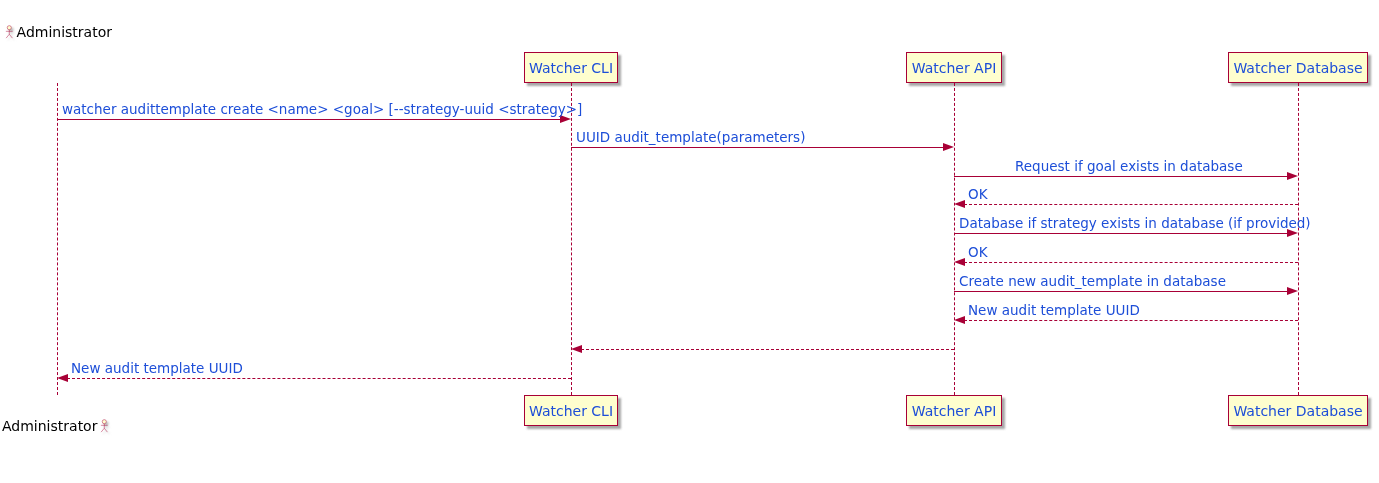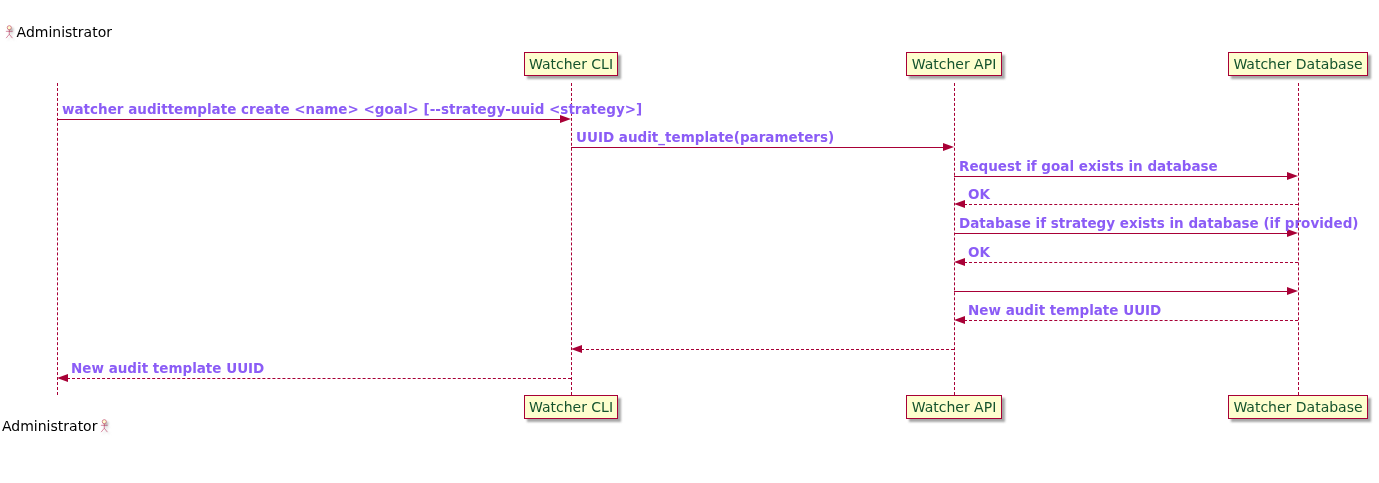--- a/index.html
+++ b/index.html
@@ -10,46 +10,46 @@
   #canvas{position:relative;width:1379px;height:483px;}
 
   
   .lifeline{
     position:absolute;top:83px;height:312px;width:0;
     border-left:1px dashed #A80036;
   }
 
   
   .pbox{
-    position:absolute;height:24px;box-sizing:border-box;
+    position:absolute;height:31px;box-sizing:border-box;
     background:#FEFECE;border:1.7px solid #A80036;
     box-shadow:2.5px 2.5px 2px rgba(60,60,60,0.45);
     display:flex;align-items:center;justify-content:center;
-    font-size:14px;white-space:nowrap;color:#14532d;
+    font-size:14px;white-space:nowrap;color:#1d4ed8;
   }
 
   
   .actor{
     position:absolute;width:110px;display:flex;flex-direction:row;
     align-items:center;
   }
   .actor svg{filter:drop-shadow(2px 2px 1px rgba(120,120,120,0.55));}
   .actor-label{font-size:14px;color:#000;white-space:nowrap;line-height:16px;}
 
   
   .msg-line{position:absolute;height:0;}
   .msg-line.solid{border-top:1.4px solid #A80036;}
   .msg-line.dashed{border-top:1.4px dashed #A80036;}
   .arrow-head{position:absolute;width:0;height:0;
     border-top:4.5px solid transparent;border-bottom:4.5px solid transparent;}
   .arrow-head.right{border-left:11px solid #A80036;}
   .arrow-head.left{border-right:11px solid #A80036;}
   .msg-label{
     position:absolute;font-size:13.5px;line-height:16px;
-    white-space:nowrap;color:#8b5cf6;font-weight:bold;
+    white-space:nowrap;color:#1d4ed8;
   }
 </style>
 </head>
 <body>
 
 <div id="canvas">
 
   <div class="actor" style="left:2px;top:2px;">
     <svg width="64" height="60" viewBox="0 0 64 60">
       <circle cx="32" cy="11" r="9" fill="#FEFECE" stroke="#A80036" stroke-width="2"></circle>
@@ -85,32 +85,33 @@
     <div class="lifeline" style="left: 953.5px;"></div>
     <div class="lifeline" style="left: 1297.5px;"></div>
     <div class="msg-line solid" style="left: 57px; width: 504px; top: 119px;"></div>
     <div class="arrow-head right" style="left: 560px; top: 115px;"></div>
     <div class="msg-label" style="left: 62px; top: 101px;">watcher audittemplate create &lt;name&gt; &lt;goal&gt; [--strategy-uuid &lt;strategy&gt;]</div>
     <div class="msg-line solid" style="left: 571px; width: 373px; top: 147px;"></div>
     <div class="arrow-head right" style="left: 943px; top: 143px;"></div>
     <div class="msg-label" style="left: 576px; top: 129px;">UUID audit_template(parameters)</div>
     <div class="msg-line solid" style="left: 954px; width: 334px; top: 176px;"></div>
     <div class="arrow-head right" style="left: 1287px; top: 172px;"></div>
-    <div class="msg-label" style="left: 959px; top: 158px;">Request if goal exists in database</div>
+    <div class="msg-label" style="left: 1015px; top: 158px;">Request if goal exists in database</div>
     <div class="msg-line dashed" style="left: 964px; width: 334px; top: 204px;"></div>
     <div class="arrow-head left" style="left: 954px; top: 200px;"></div>
     <div class="msg-label" style="left: 968px; top: 186px;">OK</div>
     <div class="msg-line solid" style="left: 954px; width: 334px; top: 233px;"></div>
     <div class="arrow-head right" style="left: 1287px; top: 229px;"></div>
     <div class="msg-label" style="left: 959px; top: 215px;">Database if strategy exists in database (if provided)</div>
     <div class="msg-line dashed" style="left: 964px; width: 334px; top: 262px;"></div>
     <div class="arrow-head left" style="left: 954px; top: 258px;"></div>
     <div class="msg-label" style="left: 968px; top: 244px;">OK</div>
     <div class="msg-line solid" style="left: 954px; width: 334px; top: 291px;"></div>
     <div class="arrow-head right" style="left: 1287px; top: 287px;"></div>
+    <div class="msg-label" style="left: 959px; top: 273px;">Create new audit_template in database</div>
     <div class="msg-line dashed" style="left: 964px; width: 334px; top: 320px;"></div>
     <div class="arrow-head left" style="left: 954px; top: 316px;"></div>
     <div class="msg-label" style="left: 968px; top: 302px;">New audit template UUID</div>
     <div class="msg-line dashed" style="left: 581px; width: 373px; top: 349px;"></div>
     <div class="arrow-head left" style="left: 571px; top: 345px;"></div>
     <div class="msg-line dashed" style="left: 67px; width: 504px; top: 378px;"></div>
     <div class="arrow-head left" style="left: 57px; top: 374px;"></div>
     <div class="msg-label" style="left: 71px; top: 360px;">New audit template UUID</div>
   </div>
 

